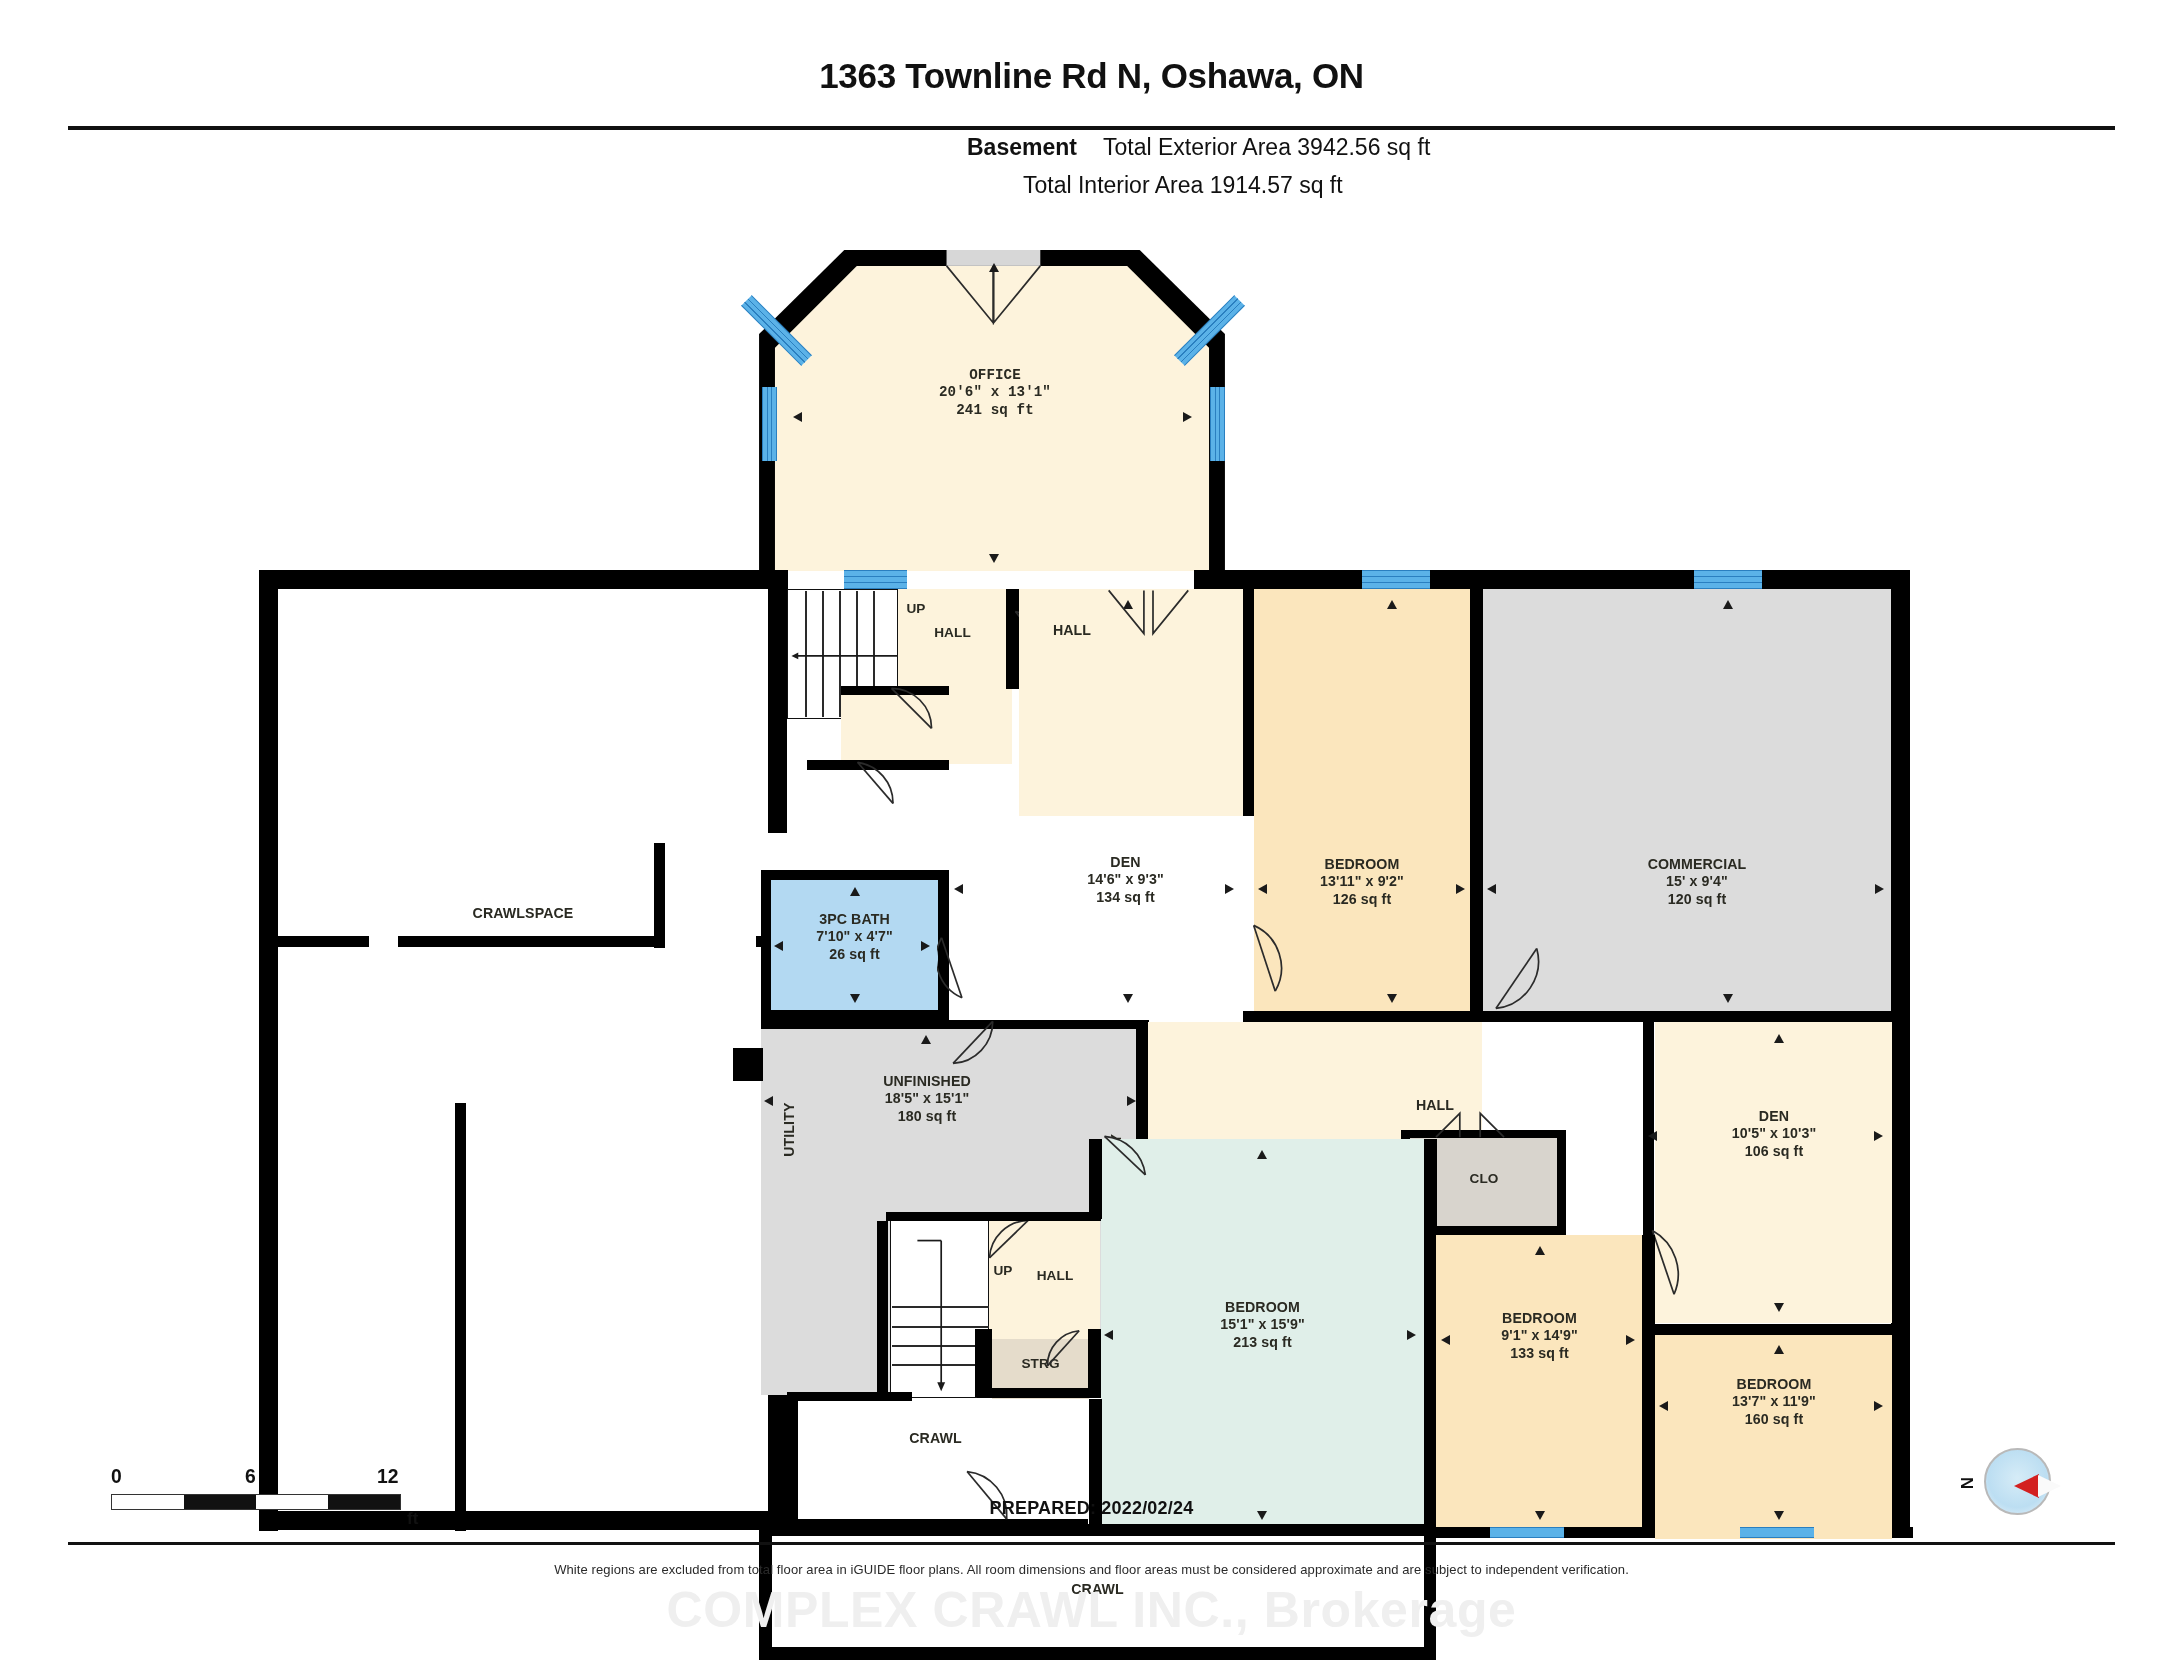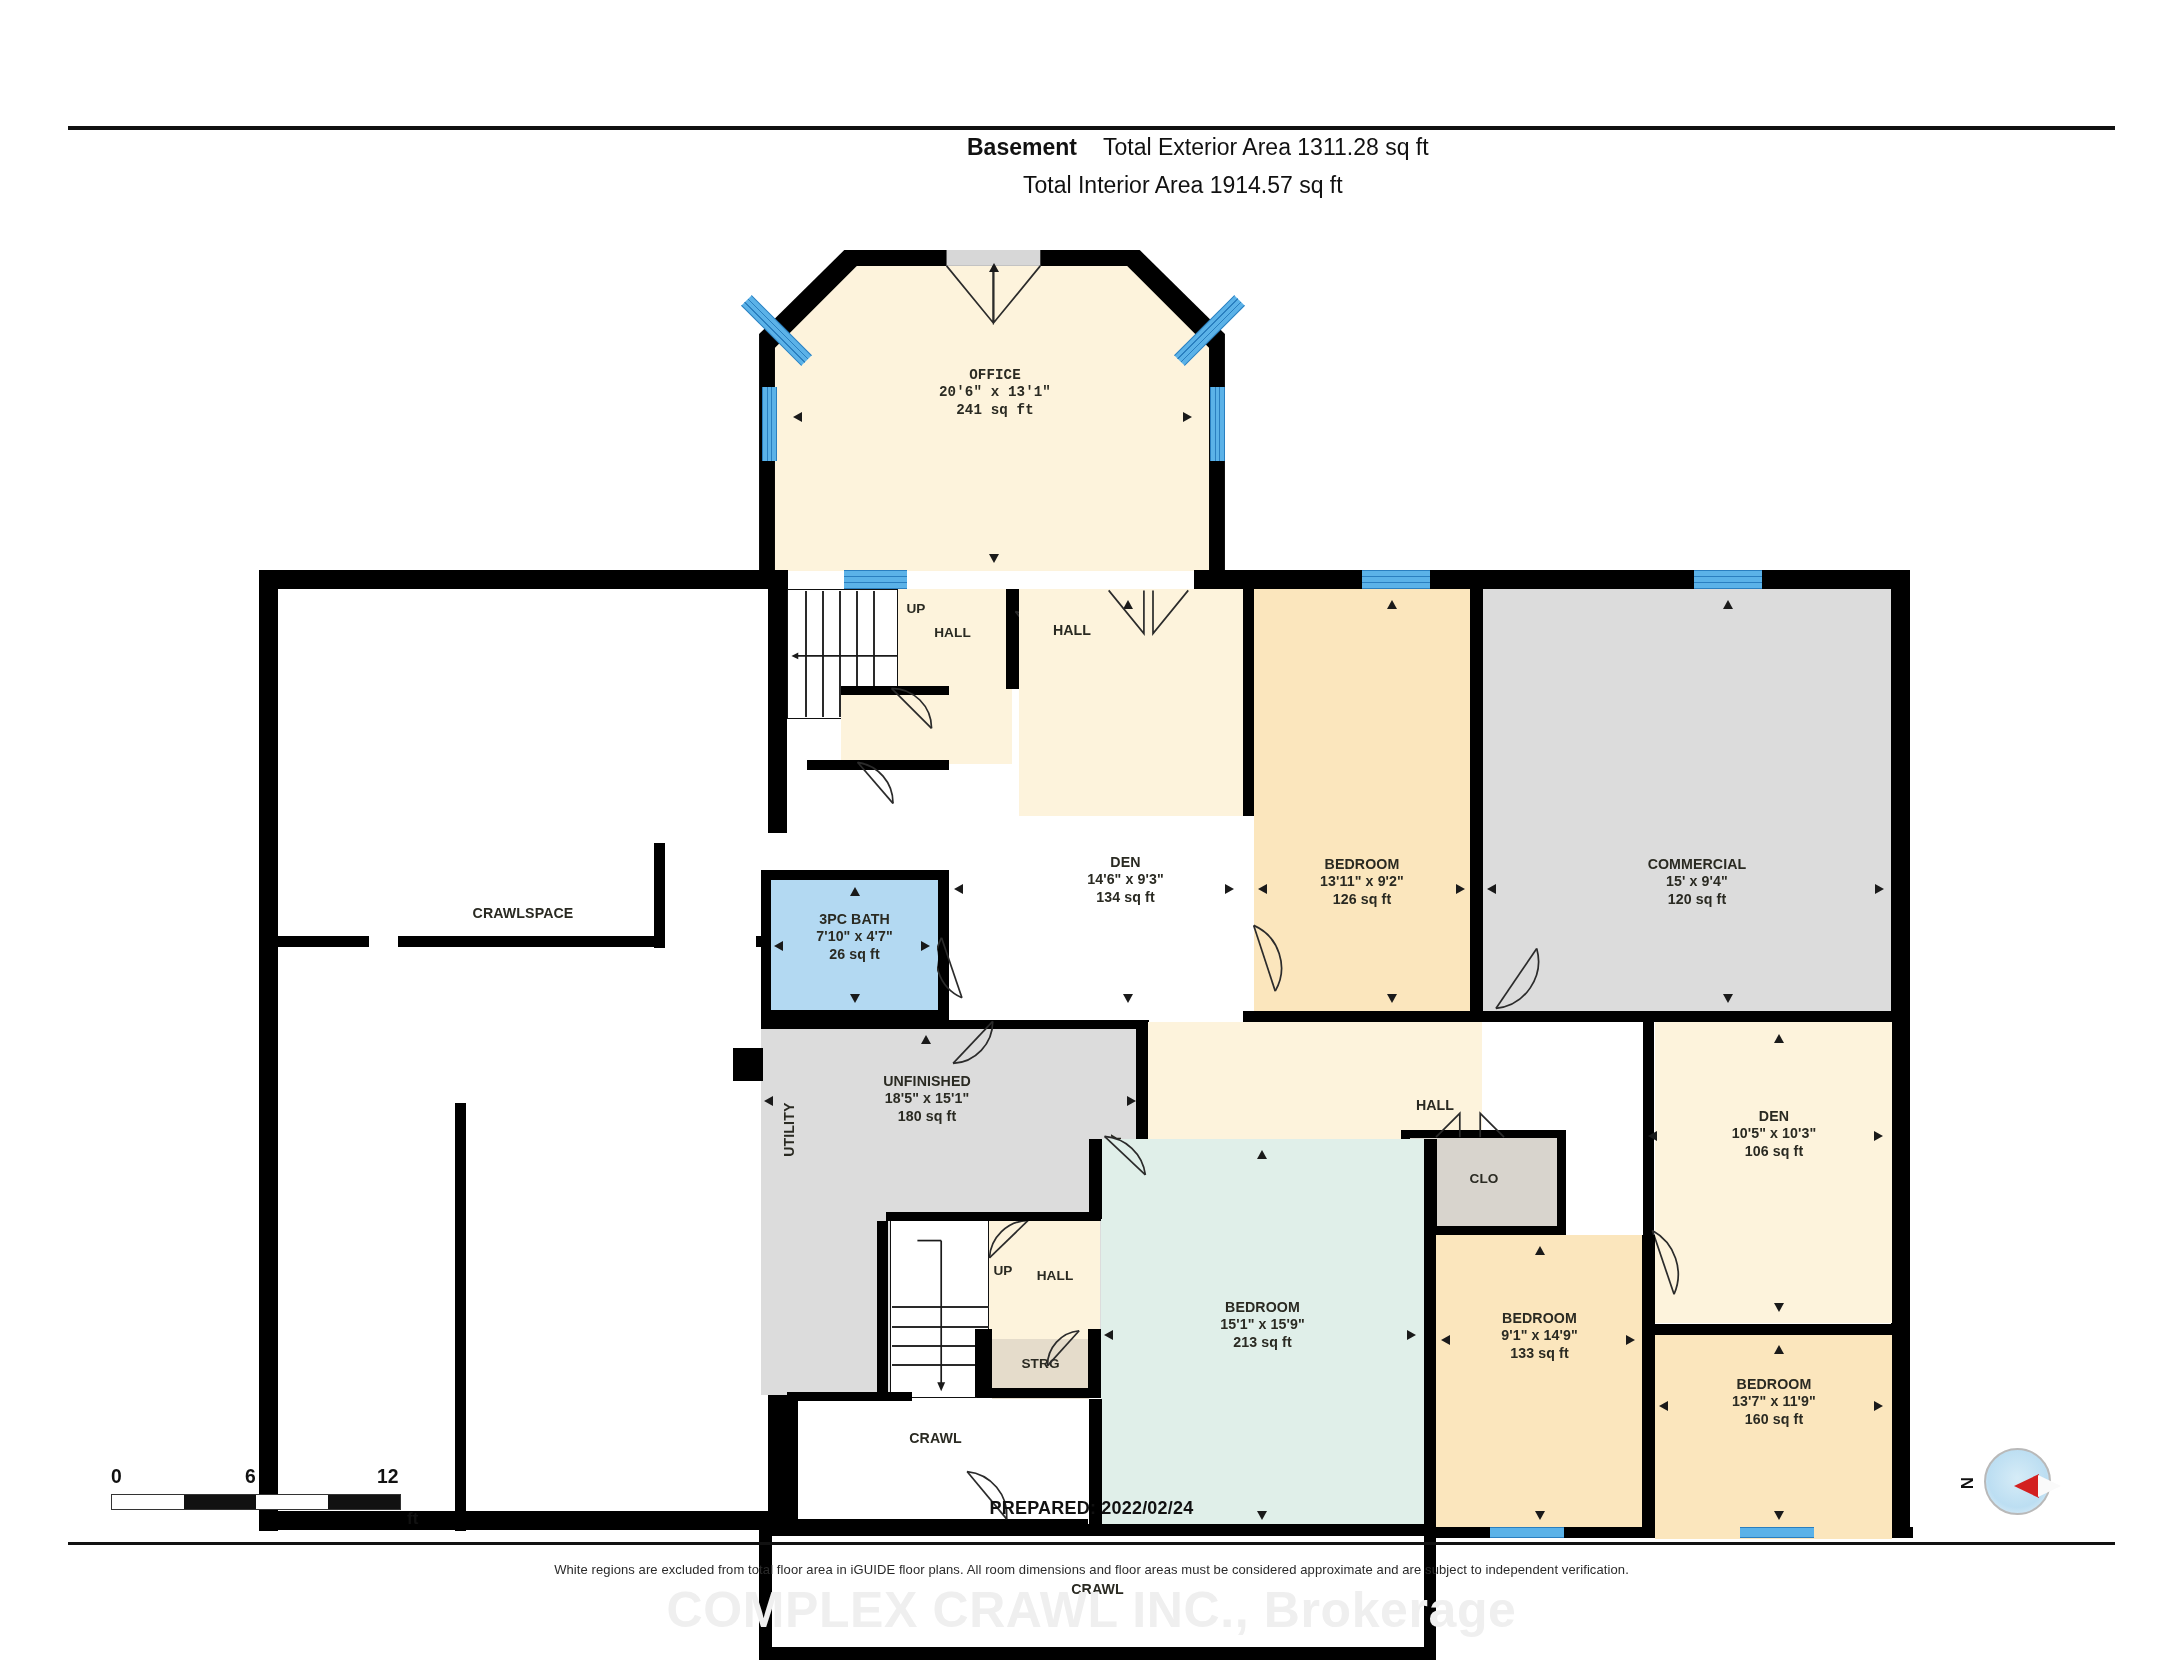--- a/index.html
+++ b/index.html
@@ -138,27 +138,28 @@
   #watermark {
     position:absolute; left:0; top:1581px; width:2183px; text-align:center;
     font-size:50px; font-weight:bold; color:#efefef; letter-spacing:0.6px;
     pointer-events:none; user-select:none;
   }
 </style>
 </head>
 <body>
 
 <div id="header">
+  <div id="page-title">1363 Townline Rd N, Oshawa, ON</div>
   <div id="title-rule"></div>
 </div>
 
 <div id="subtitle-block">
   <div class="sub-row">
     <div id="floor-label">Basement</div>
-    <div class="sub-val">Total Exterior Area 1311.28 sq ft</div>
+    <div class="sub-val">Total Exterior Area 3942.56 sq ft</div>
   </div>
   <div class="sub-row">
     <div class="sub-val sub-indent">Total Interior Area 1914.57 sq ft</div>
   </div>
 </div>
 
 <div id="plan">
 
   <div class="room" style="left:759px; top:34px; width:466px; height:321px;">
     <svg width="466" height="321" style="position:absolute;left:0;top:0;" viewBox="0 0 820 565">

